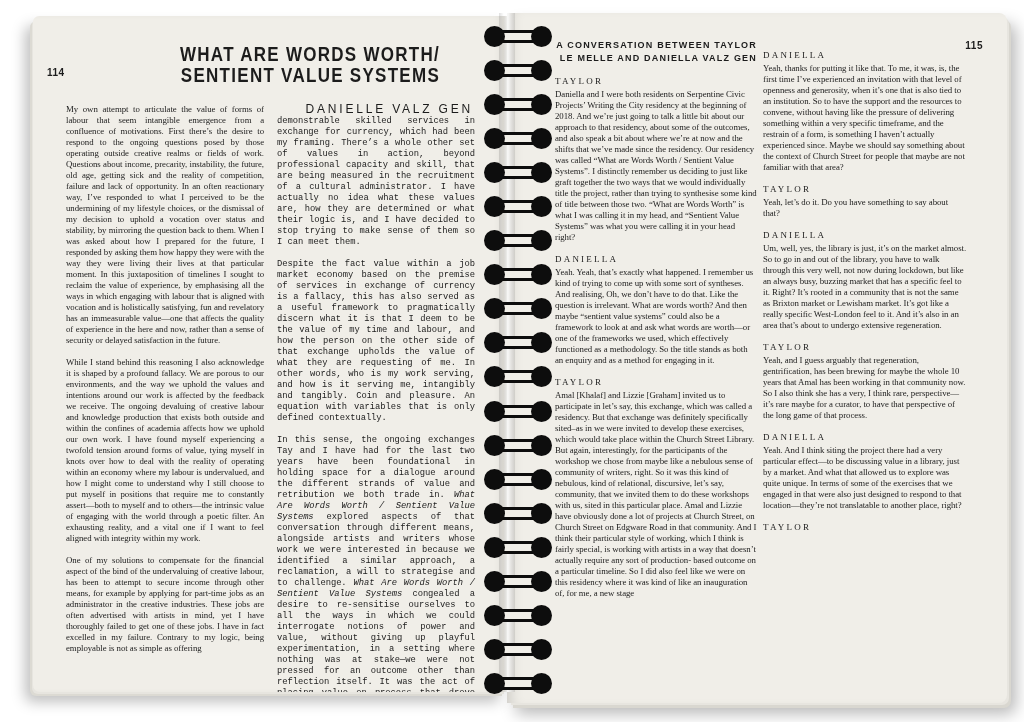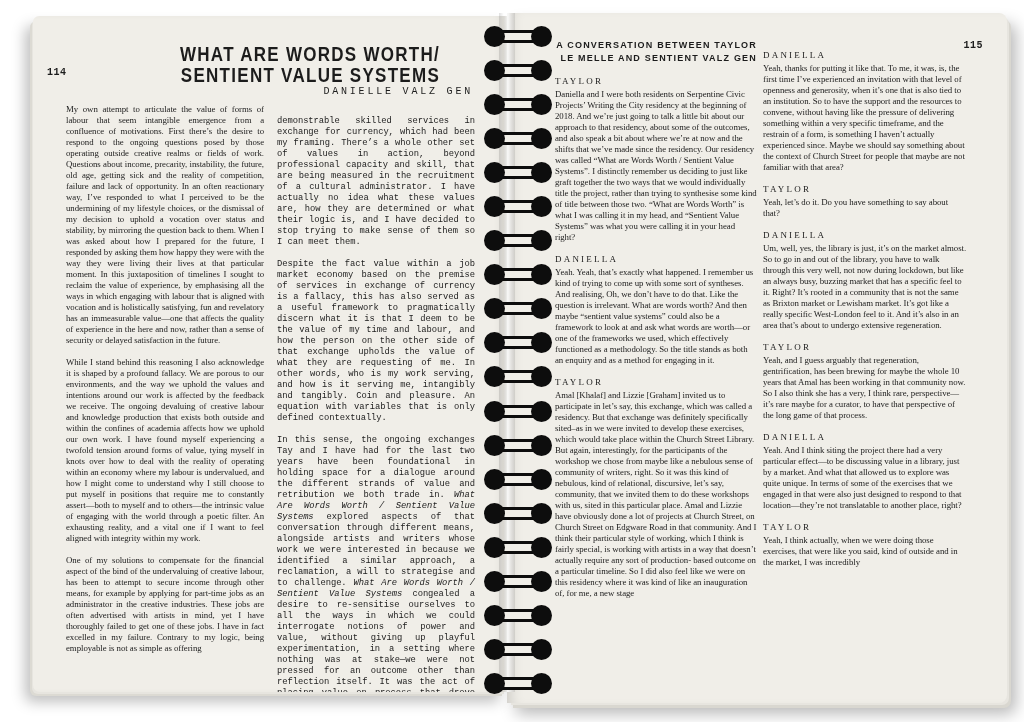--- a/index.html
+++ b/index.html
@@ -25,37 +25,37 @@
     border-radius:0 8px 8px 0;
     box-shadow:3px 3px 0 -1px #e7e5df, 5px 6px 0 -1px #d9d7d0, 9px 11px 16px rgba(0,0,0,.28), inset 12px 0 14px -9px rgba(0,0,0,.16);
   }
   .gutter-highlight{
     position:absolute;left:499px;top:13px;width:16px;height:679px;
     background:linear-gradient(90deg, rgba(0,0,0,.12), rgba(255,255,255,.0) 30%, rgba(255,255,255,.85) 55%, rgba(0,0,0,.10));
     pointer-events:none;
   }
   .page-number{
     position:absolute;
-    font-family:Liberation Mono, monospace;
+    font-family:Liberation Sans, sans-serif;
     font-weight:700;font-size:10px;letter-spacing:.5px;
   }
   .pn-left{top:51px;left:14px;}
   .pn-right{top:27px;right:24px;}
   
   .title-block{position:absolute;top:28px;left:0;right:34px;text-align:right;}
   .title-line{
     font-family:"Liberation Sans", sans-serif;
     font-weight:800;font-size:20px;line-height:21px;letter-spacing:1.5px;
     transform:scaleX(.85);transform-origin:50% 0;
     white-space:nowrap;
   }
   .byline{
-    margin-top:0;
-    font-family:Liberation Mono, monospace;
-    font-size:10px;letter-spacing:2.8px;
+    margin-top:16px;
+    font-family:Liberation Sans, sans-serif;
+    font-size:12px;letter-spacing:2.8px;
   }
   
   .col{position:absolute;}
   .col p{margin-bottom:11px;}
   .body-copy{
     font-size:8.8px;line-height:11px;letter-spacing:-.05px;
   }
   .justified p{text-align:justify;text-justify:inter-word;}
   .lp-col1{left:33px;top:88px;width:198px;}
   .lp-col2{left:244px;top:100px;width:198px;font-family:Liberation Mono, monospace;}
@@ -112,21 +112,21 @@
       <p>In this sense, the ongoing exchanges Tay and I have had for the last two years have been foundational in holding space for a dialogue around the different strands of value and retribution we both trade in. <em>What Are Words Worth / Sentient Value Systems</em> explored aspects of that conversation through different means, alongside artists and writers whose work we were interested in because we identified a similar approach, a reclamation, a will to strategise and to challenge. <em>What Are Words Worth / Sentient Value Systems</em> congealed a desire to re-sensitise ourselves to all the ways in which we could interrogate notions of power and value, without giving up playful experimentation, in a setting where nothing was at stake—we were not pressed for an outcome other than reflection itself. It was the act of placing value on process that drove the sessions, alongside the importance of community, which was integral to the project, and is perhaps the form of value that is the hardest to convey in its full impact and enduring generative qualities within this document.</p>
       <p>The sessions proposed an exploratory path which centred an experiential format anchored on a set of provocations followed by time for writing and conversation. The site where we were based gave shape to the exercises and conversations: the local library on Church Street and the market outside of it. More than a setting, it functioned as a catalyst and a social space.</p>
     </div>
 </div>
 
 <div class="page page-right">
   <div class="page-number pn-right">115</div>
   <div class="col body-copy rp-col1">
     <div class="conv-heading">
       <div>A CONVERSATION BETWEEN TAYLOR</div>
-      <div>LE MELLE AND SENTIENT VALZ GEN</div>
+      <div>LE MELLE AND DANIELLA VALZ GEN</div>
     </div>
     <div class="dialogue">
         <div class="speaker">TAYLOR</div>
         <p>Daniella and I were both residents on Serpentine Civic Projects’ Writing the City residency at the beginning of 2018. And we’re just going to talk a little bit about our approach to that residency, about some of the outcomes, and also speak a bit about where we’re at now and the shifts that we’ve made since the residency. Our residency was called “What are Words Worth / Sentient Value Systems”. I distinctly remember us deciding to just like graft together the two ways that we would individually title the project, rather than trying to synthesise some kind of title between those two. “What are Words Worth” is what I was calling it in my head, and “Sentient Value Systems” was what you were calling it in your head right?</p>
         <div class="speaker">DANIELLA</div>
         <p>Yeah. Yeah, that’s exactly what happened. I remember us kind of trying to come up with some sort of syntheses. And realising, Oh, we don’t have to do that. Like the question is irrelevant. What are words worth? And then maybe “sentient value systems” could also be a framework to look at and ask what words are worth—or one of the frameworks we used, which effectively functioned as a methodology. So the title stands as both an enquiry and as a method for engaging in it.</p>
         <div class="speaker">TAYLOR</div>
         <p>Amal [Khalaf] and Lizzie [Graham] invited us to participate in let’s say, this exchange, which was called a residency. But that exchange was definitely specifically sited–as in we were invited to develop these exercises, which would take place within the Church Street Library. But again, interestingly, for the participants of the workshop we chose from maybe like a nebulous sense of community of writers, right. So it was this kind of nebulous, kind of relational, discursive, let’s say, community, that we invited them to do these workshops with us, sited in this particular place. Amal and Lizzie have obviously done a lot of projects at Church Street, on Church Street on Edgware Road in that community. And I think their particular style of working, which I think is fairly special, is working with artists in a way that doesn’t actually require any sort of production- based outcome on a particular timeline. So I did also feel like we were on this residency where it was kind of like an inauguration of, for me, a new stage</p>
       </div>
   </div>
@@ -136,21 +136,20 @@
         <p>Yeah, thanks for putting it like that. To me, it was, is, the first time I’ve experienced an invitation with that level of openness and generosity, when it’s one that is also tied to an institution. So to have the support and the resources to convene, without having like the pressure of delivering something within a very specific timeframe, and the restrain of a form, is something I haven’t actually experienced since. Maybe we should say something about the context of Church Street for people that maybe are not familiar with that area?</p>
         <div class="speaker">TAYLOR</div>
         <p>Yeah, let’s do it. Do you have something to say about that?</p>
         <div class="speaker">DANIELLA</div>
         <p>Um, well, yes, the library is just, it’s on the market almost. So to go in and out of the library, you have to walk through this very well, not now during lockdown, but like an always busy, buzzing market that has a specific feel to it. Right? It’s rooted in a community that is not the same as Brixton market or Lewisham market. It’s got like a really specific West-London feel to it. And it’s also in an area that’s about to undergo extensive regeneration.</p>
         <div class="speaker">TAYLOR</div>
         <p>Yeah, and I guess arguably that regeneration, gentrification, has been brewing for maybe the whole 10 years that Amal has been working in that community now. So I also think she has a very, I think rare, perspective—it’s rare maybe for a curator, to have that perspective of the long game of that process.</p>
         <div class="speaker">DANIELLA</div>
         <p>Yeah. And I think siting the project there had a very particular effect—to be discussing value in a library, just by a market. And what that allowed us to explore was quite unique. In terms of some of the exercises that we engaged in that were also just designed to respond to that location—they’re not translatable to another place, right?</p>
         <div class="speaker">TAYLOR</div>
-        <p>Yeah, I think actually, when we were doing those exercises, that were like you said, kind of outside and in the market, I was incredibly</p>
       </div>
   </div>
 </div>
 
 <div class="gutter-highlight"></div>
 <div class="spiral">
     <div class="coil-link">
       <span class="coil-bar"></span>
       <span class="coil-dot left"></span>
       <span class="coil-dot right"></span>

